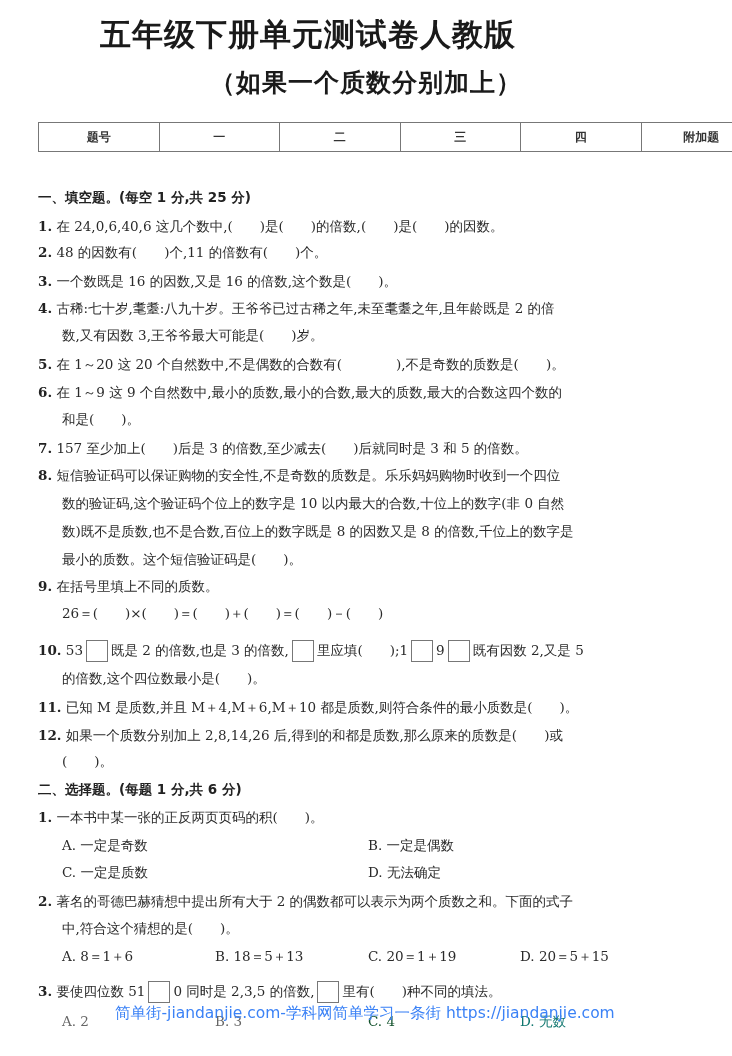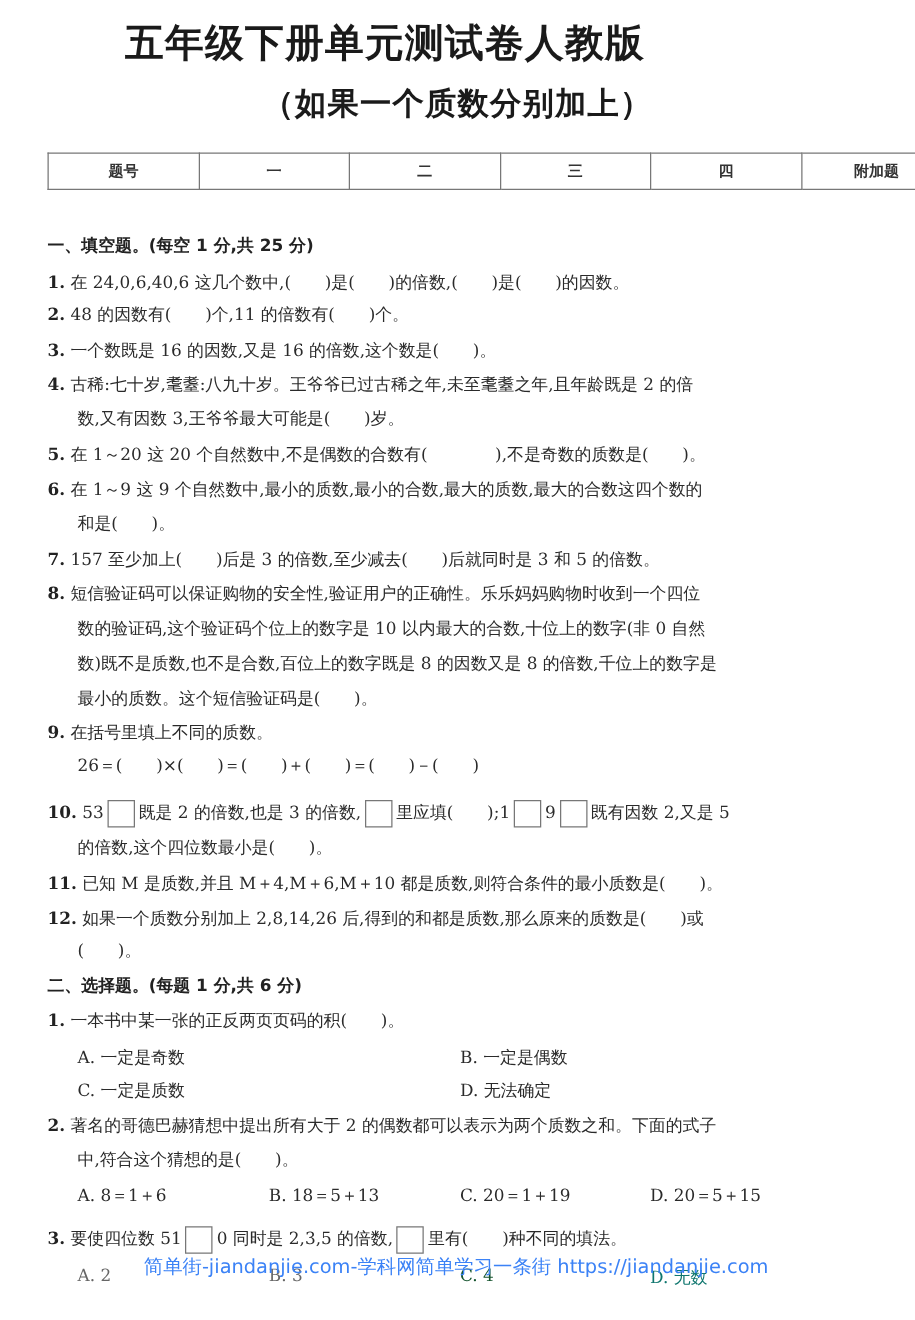--- a/index.html
+++ b/index.html
@@ -97,21 +97,21 @@
 </div>
 <div class="line indent" style="top:411px;">和是(　　)。</div>
 
 <div class="line" style="top:440px;">
   <span class="num">7.</span>
   <span>157 至少加上(　　)后是 3 的倍数,至少减去(　　)后就同时是 3 和 5 的倍数。</span>
 </div>
 
 <div class="line" style="top:467px;">
   <span class="num">8.</span>
-  <span>短信验证码可以保证购物的安全性,验证用户的正确性。乐乐妈妈购物时收到一个四位</span>
+  <span>短信验证码可以保证购物的安全性,不是奇数的质数是。乐乐妈妈购物时收到一个四位</span>
 </div>
 <div class="line indent" style="top:495px;">数的验证码,这个验证码个位上的数字是 10 以内最大的合数,十位上的数字(非 0 自然</div>
 <div class="line indent" style="top:523px;">数)既不是质数,也不是合数,百位上的数字既是 8 的因数又是 8 的倍数,千位上的数字是</div>
 <div class="line indent" style="top:551px;">最小的质数。这个短信验证码是(　　)。</div>
 
 <div class="line" style="top:578px;">
   <span class="num">9.</span>
   <span>在括号里填上不同的质数。</span>
 </div>
 <div class="line indent" style="top:605px;">26＝(　　)×(　　)＝(　　)＋(　　)＝(　　)－(　　)</div>

